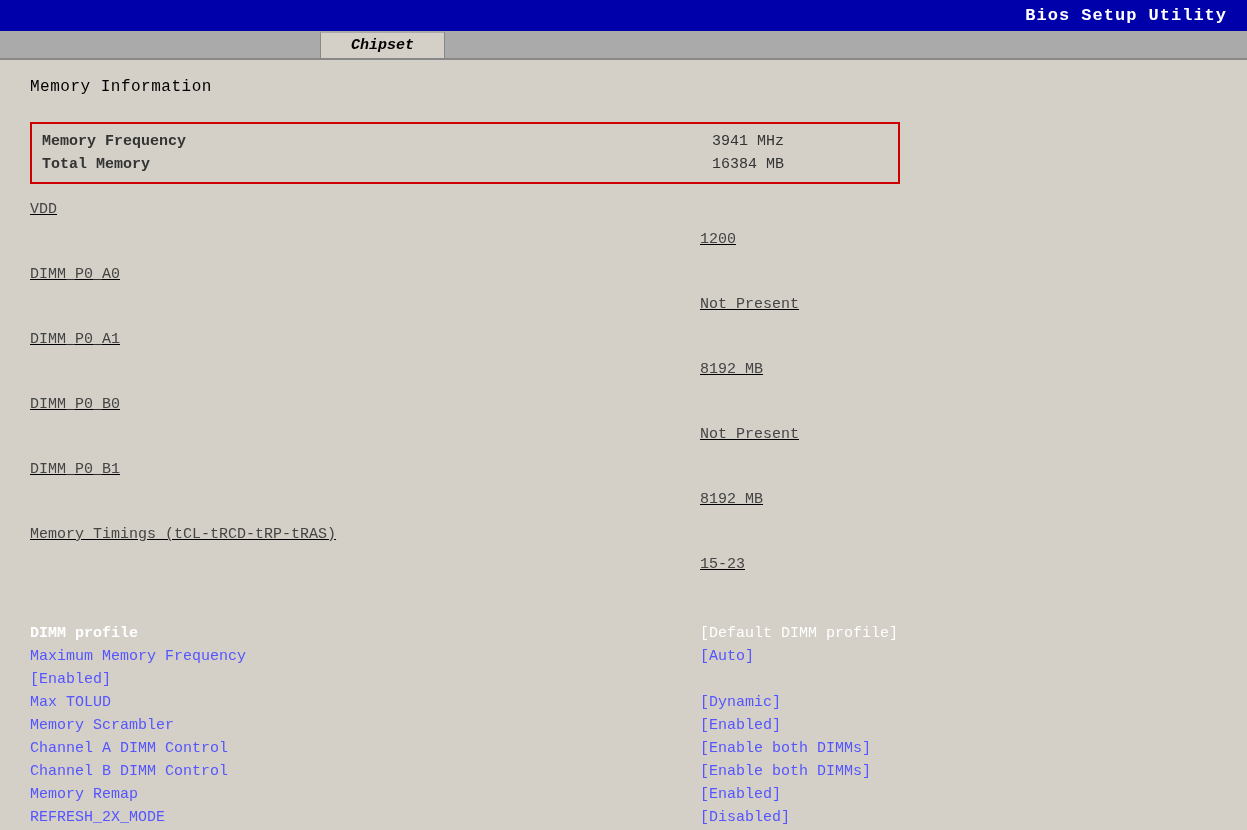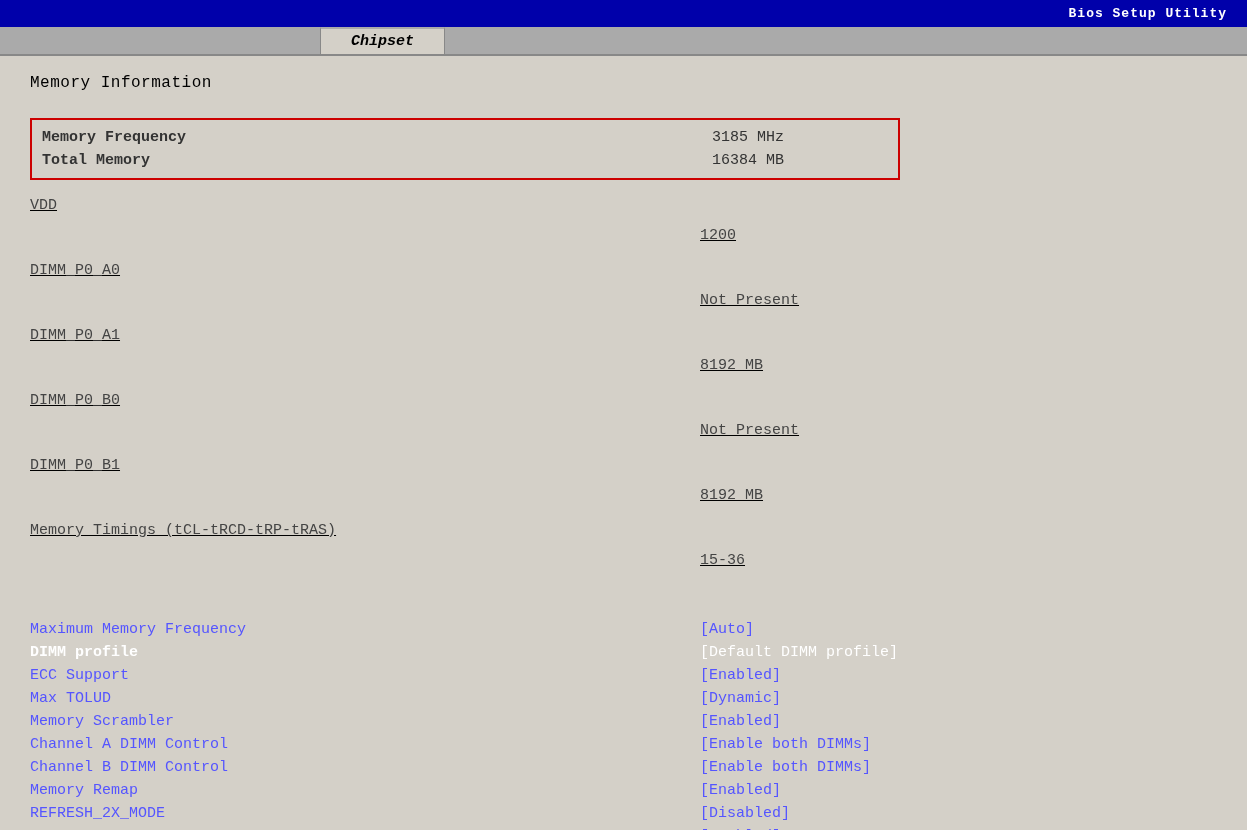--- a/index.html
+++ b/index.html
@@ -17,21 +17,21 @@
       display: flex;
       flex-direction: column;
       overflow: hidden;
     }
 
     .title-bar {
       background: #0000aa;
       color: #ffffff;
       text-align: right;
       padding: 6px 20px;
-      font-size: 13px;
+      font-size: 17px;
       font-weight: bold;
       letter-spacing: 1px;
     }
 
     .tab-bar {
       background: #aaaaaa;
       padding: 0 0 0 320px;
       display: flex;
       align-items: flex-end;
       border-bottom: 2px solid #888;
@@ -167,21 +167,21 @@
   </div>
 </div>
 
 <div class="main-content">
 
   <div class="section-title">Memory  Information</div>
 
   <div class="highlighted-box">
     <div class="info-row highlighted">
       <span class="info-label">Memory Frequency</span>
-      <span class="info-value">3185 MHz</span>
+      <span class="info-value">3941 MHz</span>
     </div>
     <div class="info-row highlighted">
       <span class="info-label">Total Memory</span>
       <span class="info-value">16384 MB</span>
     </div>
   </div>
 
   <div class="normal-row">
     <span class="normal-label">VDD</span>
     <span class="normal-value">1200</span>
@@ -197,38 +197,37 @@
   <div class="normal-row">
     <span class="normal-label">DIMM_P0_B0</span>
     <span class="normal-value">Not Present</span>
   </div>
   <div class="normal-row">
     <span class="normal-label">DIMM_P0_B1</span>
     <span class="normal-value">8192 MB</span>
   </div>
   <div class="normal-row">
     <span class="normal-label">Memory Timings (tCL-tRCD-tRP-tRAS)</span>
-    <span class="normal-value">15-36</span>
+    <span class="normal-value">15-23</span>
   </div>
 
   <div class="separator"></div>
 
   <div class="configurable-section">
+
+    <div class="config-row">
+      <span class="config-label bold-white">DIMM profile</span>
+      <span class="config-value white-val">[Default DIMM profile]</span>
+    </div>
 
     <div class="config-row">
       <span class="config-label">Maximum Memory Frequency</span>
       <span class="config-value">[Auto]</span>
     </div>
-
-    <div class="config-row">
-      <span class="config-label bold-white">DIMM profile</span>
-      <span class="config-value white-val">[Default DIMM profile]</span>
-    </div>
-    <div class="config-row">
-      <span class="config-label">ECC Support</span>
+    <div class="config-row">
       <span class="config-value">[Enabled]</span>
     </div>
     <div class="config-row">
       <span class="config-label">Max TOLUD</span>
       <span class="config-value">[Dynamic]</span>
     </div>
     <div class="config-row">
       <span class="config-label">Memory Scrambler</span>
       <span class="config-value">[Enabled]</span>
     </div>

